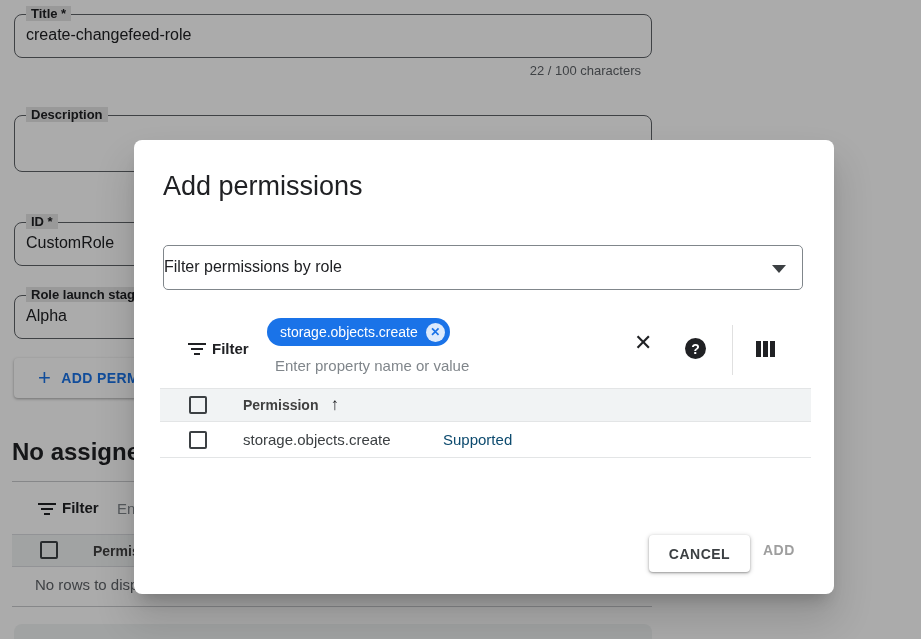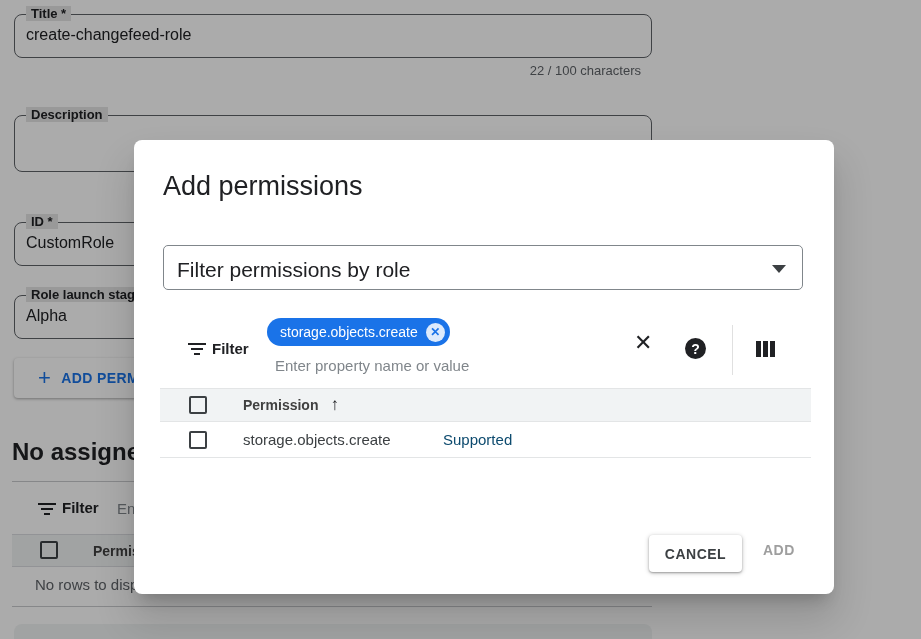--- a/index.html
+++ b/index.html
@@ -41,21 +41,21 @@
   
   .scrim { position:absolute; inset:0; background:rgba(0,0,0,0.33); z-index:10; }
 
   
   .modal { position:absolute; left:134px; top:140px; width:700px; height:454px; z-index:20;
         background:#fff; border-radius:8px;
         box-shadow:0 11px 15px -7px rgba(0,0,0,.2), 0 24px 38px 3px rgba(0,0,0,.14); }
   .m-title { position:absolute; left:29px; top:31px; font-size:27px; color:#202124; font-weight:normal; }
   .m-select { position:absolute; left:29px; top:105px; width:640px; height:45px;
         border:1px solid #80868b; border-radius:5px; background:#fff; cursor:pointer; }
-  .m-select-value { position:absolute; left:13px; top:12px; font-size:21px; color:#202124; }
+  .m-select-value { position:absolute; left:0; top:12px; font-size:16px; color:#202124; }
   .tri-down { position:absolute; right:16px; top:19px; width:0; height:0;
         border-left:7px solid transparent; border-right:7px solid transparent;
         border-top:8px solid #3c4043; }
 
   .m-filter-label { position:absolute; left:78px; top:200px; font-size:15px; font-weight:bold; color:#202124; }
   .chip { position:absolute; left:133px; top:178px; height:28px; border-radius:14px;
         background:#1a73e8; color:#fff; display:inline-flex; align-items:center;
         padding:0 5px 0 13px; gap:8px; font-size:14px; }
   .chip-x { width:19px; height:19px; border-radius:50%; background:rgba(255,255,255,.85);
         color:#1a73e8; font-size:12px; font-weight:bold; display:flex;
@@ -76,21 +76,21 @@
   .m-row { height:36px; display:flex; align-items:center; background:#fff;
         border-bottom:1px solid #e3e5e6; }
   .cell-cb { flex:0 0 83px; padding-left:29px; display:flex; align-items:center; }
   .cell-perm { flex:0 0 200px; display:flex; align-items:center; gap:12px; }
   .cell-status { flex:1 1 auto; }
   .th-text { font-size:14px; font-weight:bold; color:#404040; }
   .td-perm { font-size:15px; color:#3c4043; }
   .td-status { font-size:15px; color:#0c4a6e; }
   .sort-arrow { font-size:17px; font-weight:bold; color:#202124; }
 
-  .btn-cancel { position:absolute; left:515px; top:395px; width:93px; height:37px;
+  .btn-cancel { position:absolute; left:515px; top:395px; width:101px; height:37px;
         background:#fff; border:none; border-radius:4px;
         box-shadow:0 1px 2px rgba(0,0,0,.3), 0 1px 4px 1px rgba(0,0,0,.15);
         font-family:"Liberation Sans",sans-serif; font-size:14px; font-weight:bold;
         color:#3c4043; letter-spacing:.5px; cursor:pointer; }
   .btn-add { position:absolute; left:629px; top:402px; background:none; border:none;
         font-family:"Liberation Sans",sans-serif; font-size:14px; font-weight:bold;
         color:#9e9e9e; letter-spacing:.5px; }
 </style>
 </head>
 <body>

